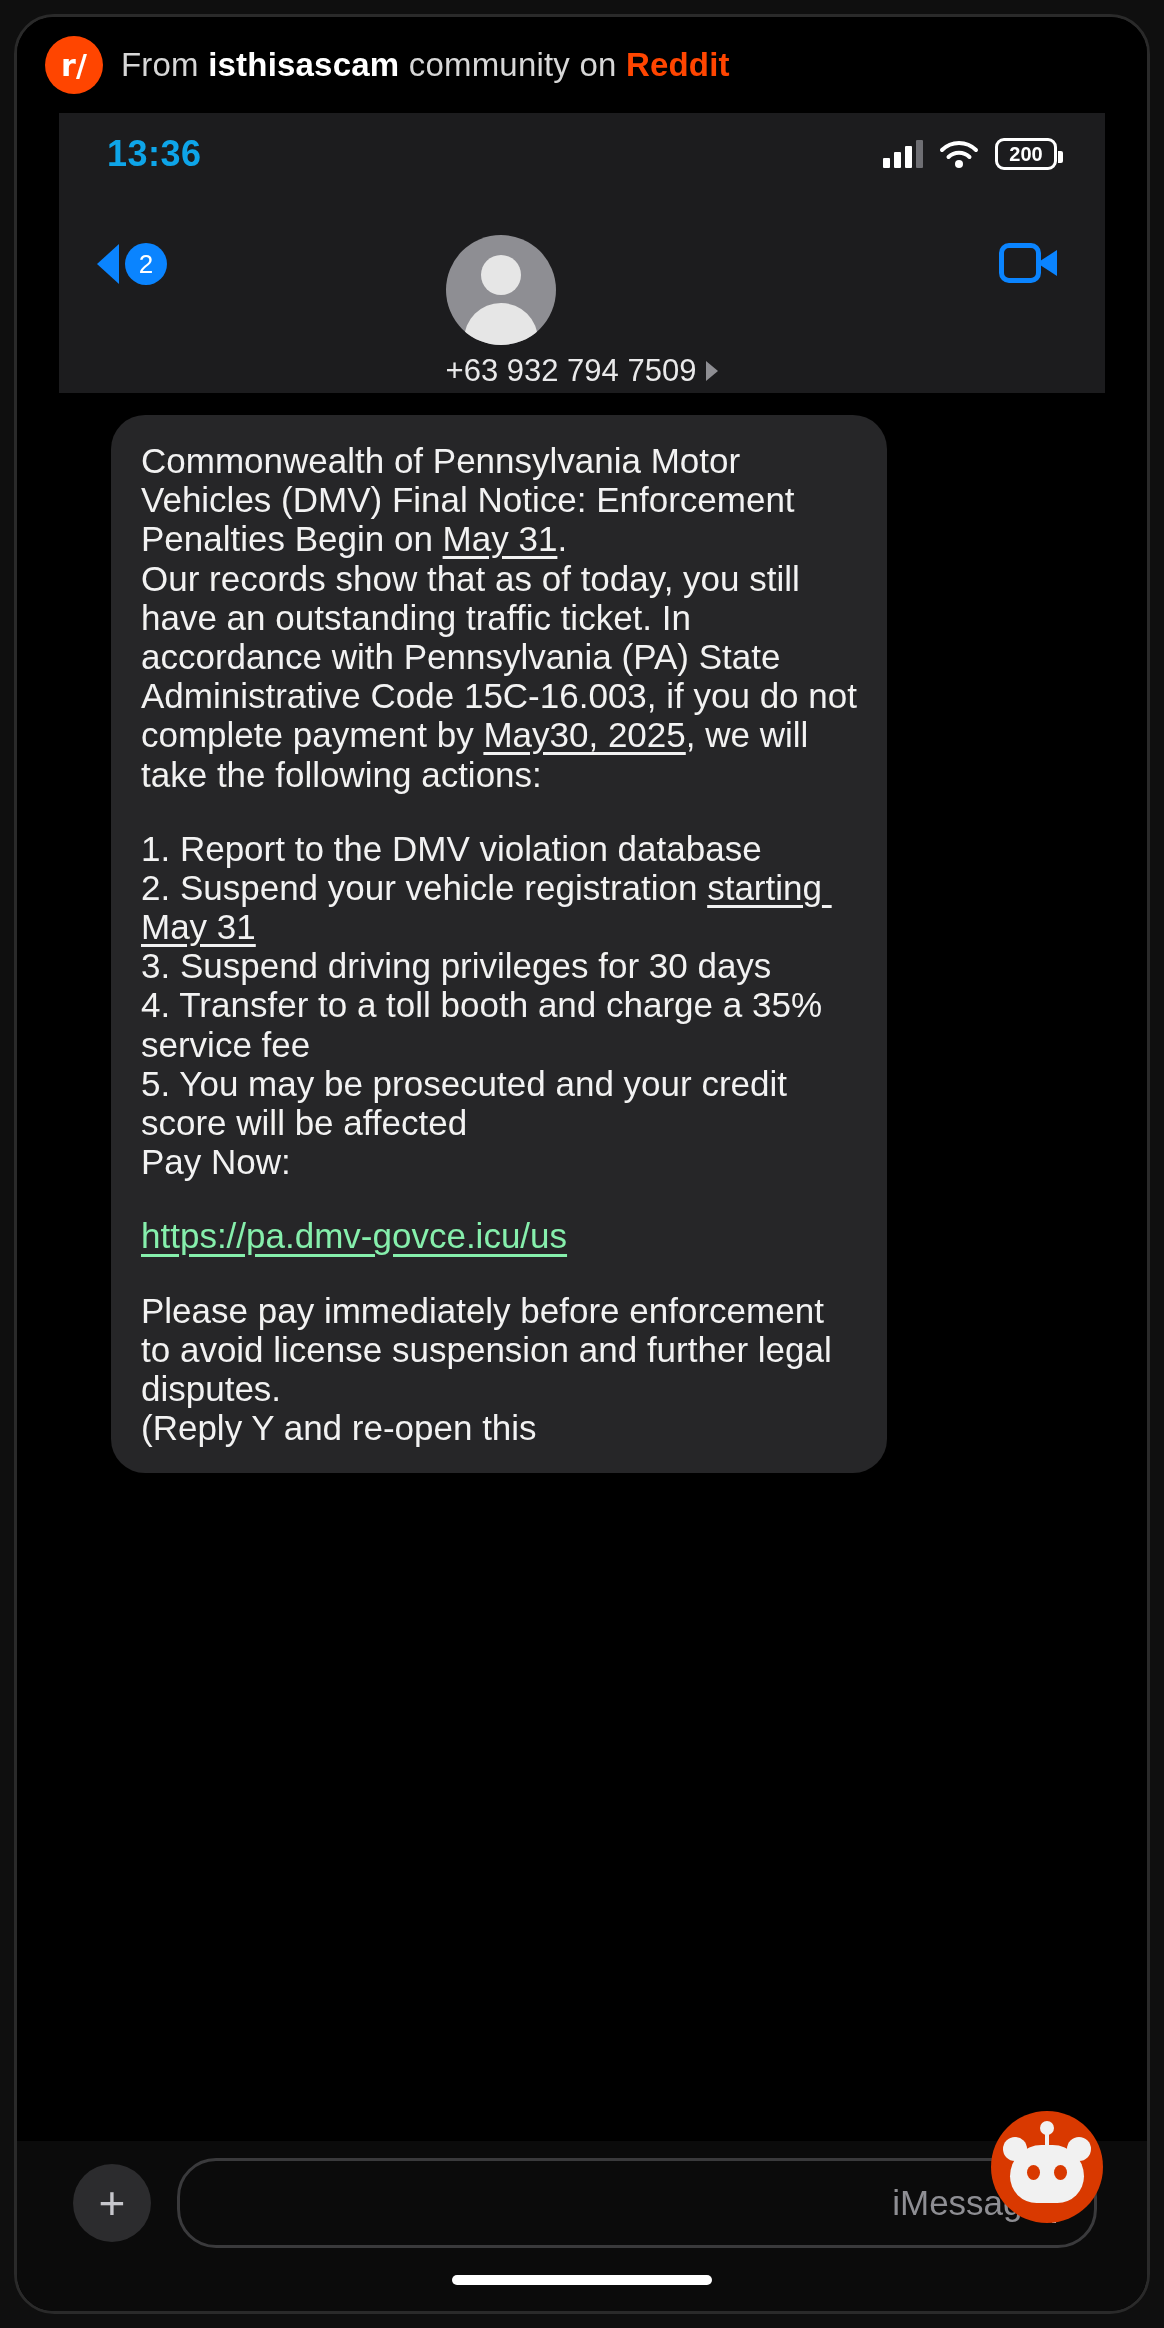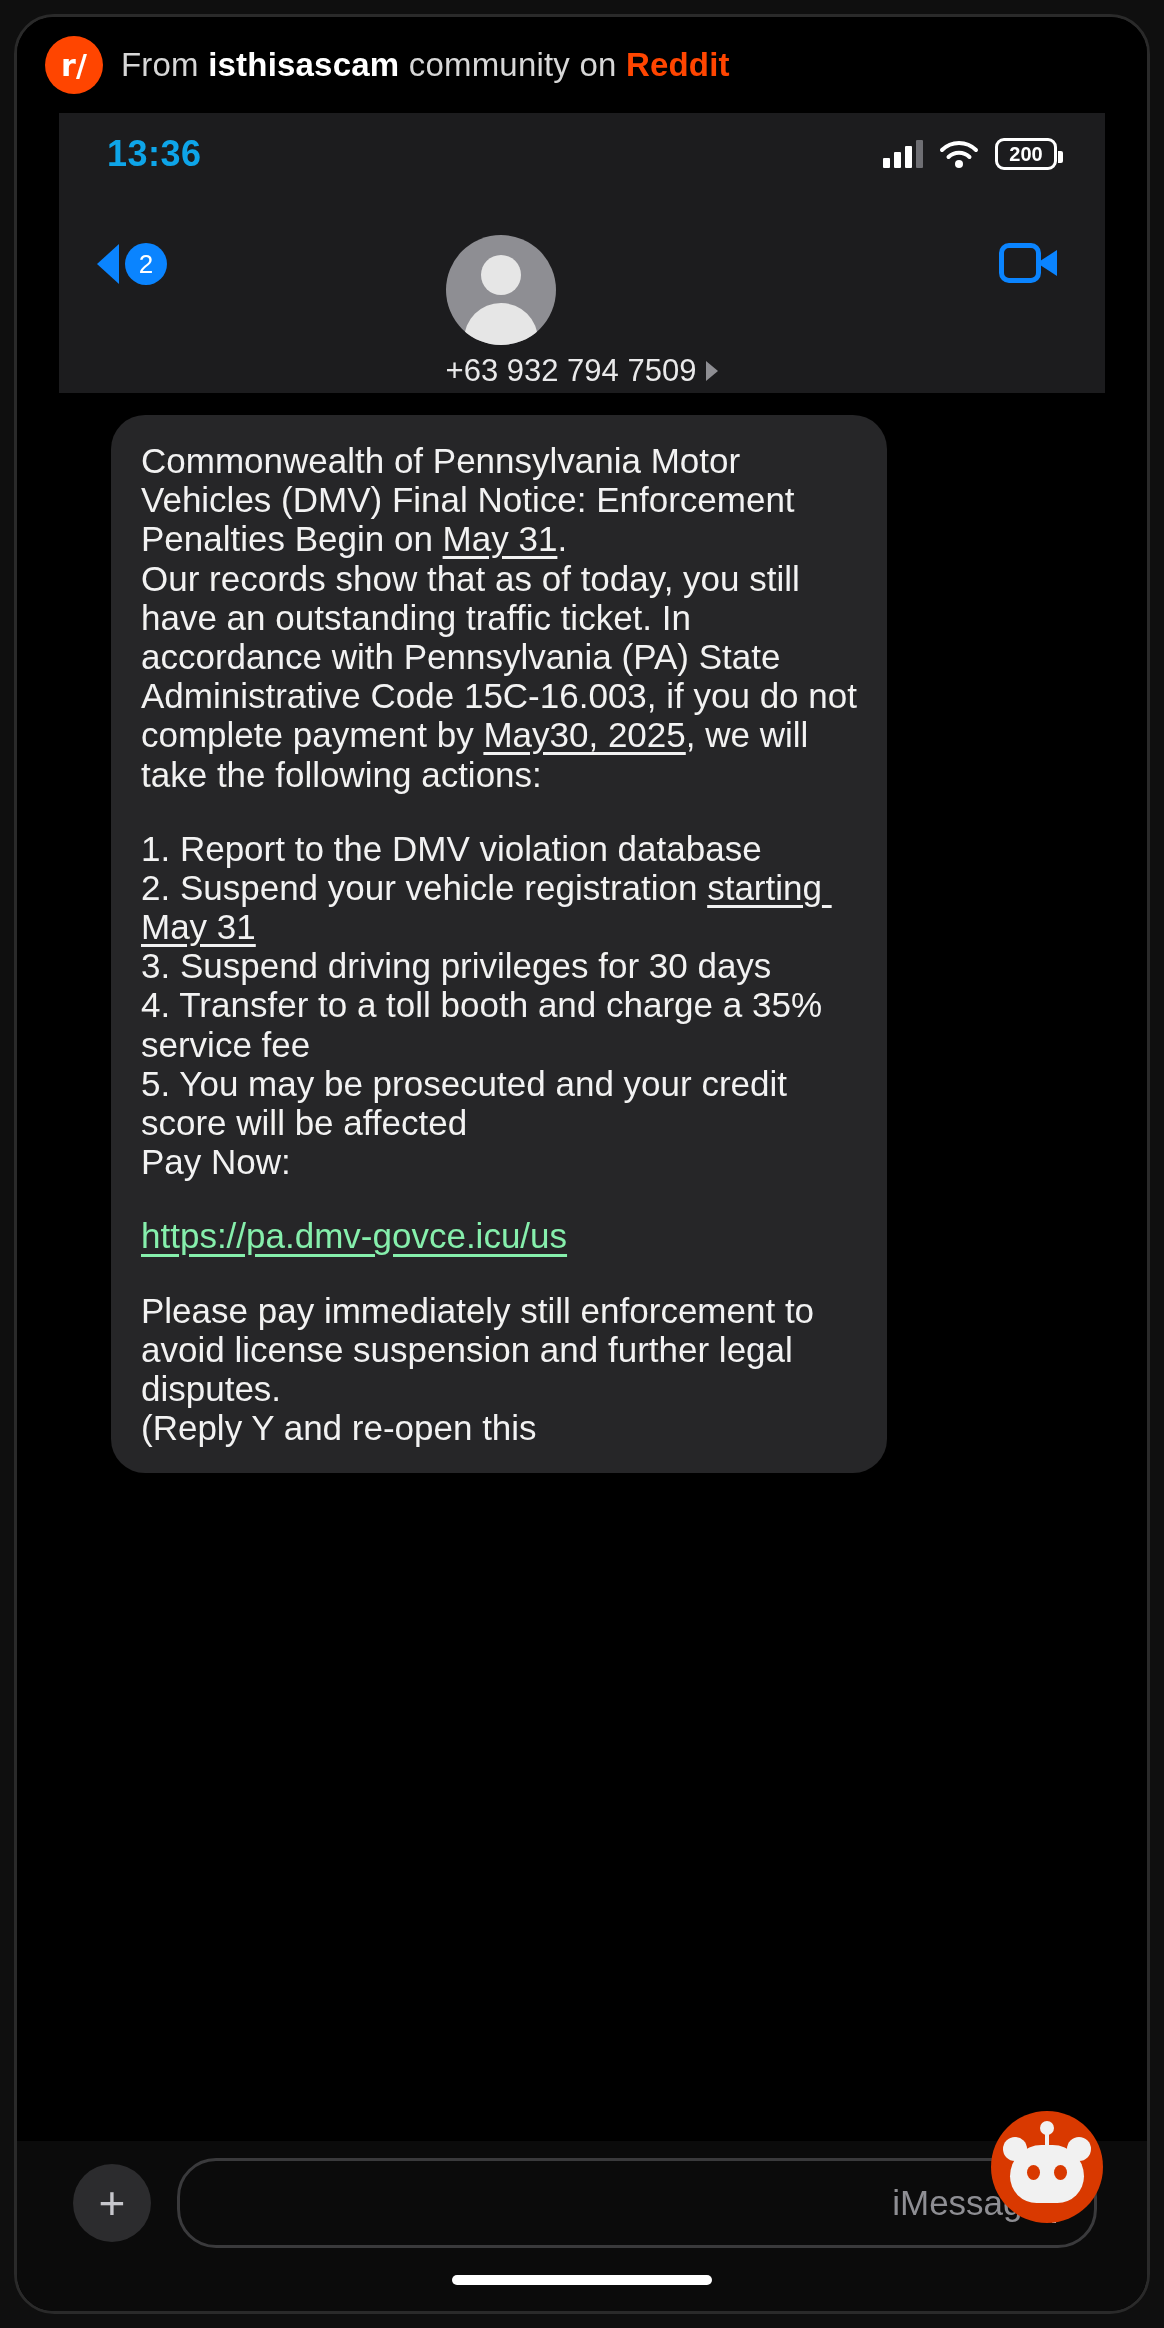--- a/index.html
+++ b/index.html
@@ -357,21 +357,21 @@
         </div>
       </div>
 
       <div class="conversation">
         <div class="bubble"><span>Commonwealth of Pennsylvania Motor Vehicles (DMV) Final Notice: Enforcement Penalties Begin on </span><u>May 31</u><span>.
 Our records show that as of today, you still have an outstanding traffic ticket. In accordance with Pennsylvania (PA) State Administrative Code 15C-16.003, if you do not complete payment by </span><u>May30, 2025</u><span>, we will take the following actions:</span><span class="blank"></span><span>1. Report to the DMV violation database</span>
 <span>2. Suspend your vehicle registration </span><u>starting May 31</u>
 <span>3. Suspend driving privileges for 30 days</span>
 <span>4. Transfer to a toll booth and charge a 35% service fee</span>
 <span>5. You may be prosecuted and your credit score will be affected</span>
-<span>Pay Now:</span><span class="blank"></span><a href="#">https://pa.dmv-govce.icu/us</a><span class="blank"></span><span>Please pay immediately still enforcement to avoid license suspension and further legal disputes.</span>
+<span>Pay Now:</span><span class="blank"></span><a href="#">https://pa.dmv-govce.icu/us</a><span class="blank"></span><span>Please pay immediately before enforcement to avoid license suspension and further legal disputes.</span>
 <span>(Reply Y and re-open this</span></div>
       </div>
     </div>
 
     <div class="input-bar">
       <div class="plus-btn">+</div>
       <div class="msg-field">
         <span class="msg-placeholder">iMessage</span>
         <span class="mic">
           <span class="cap"></span>

